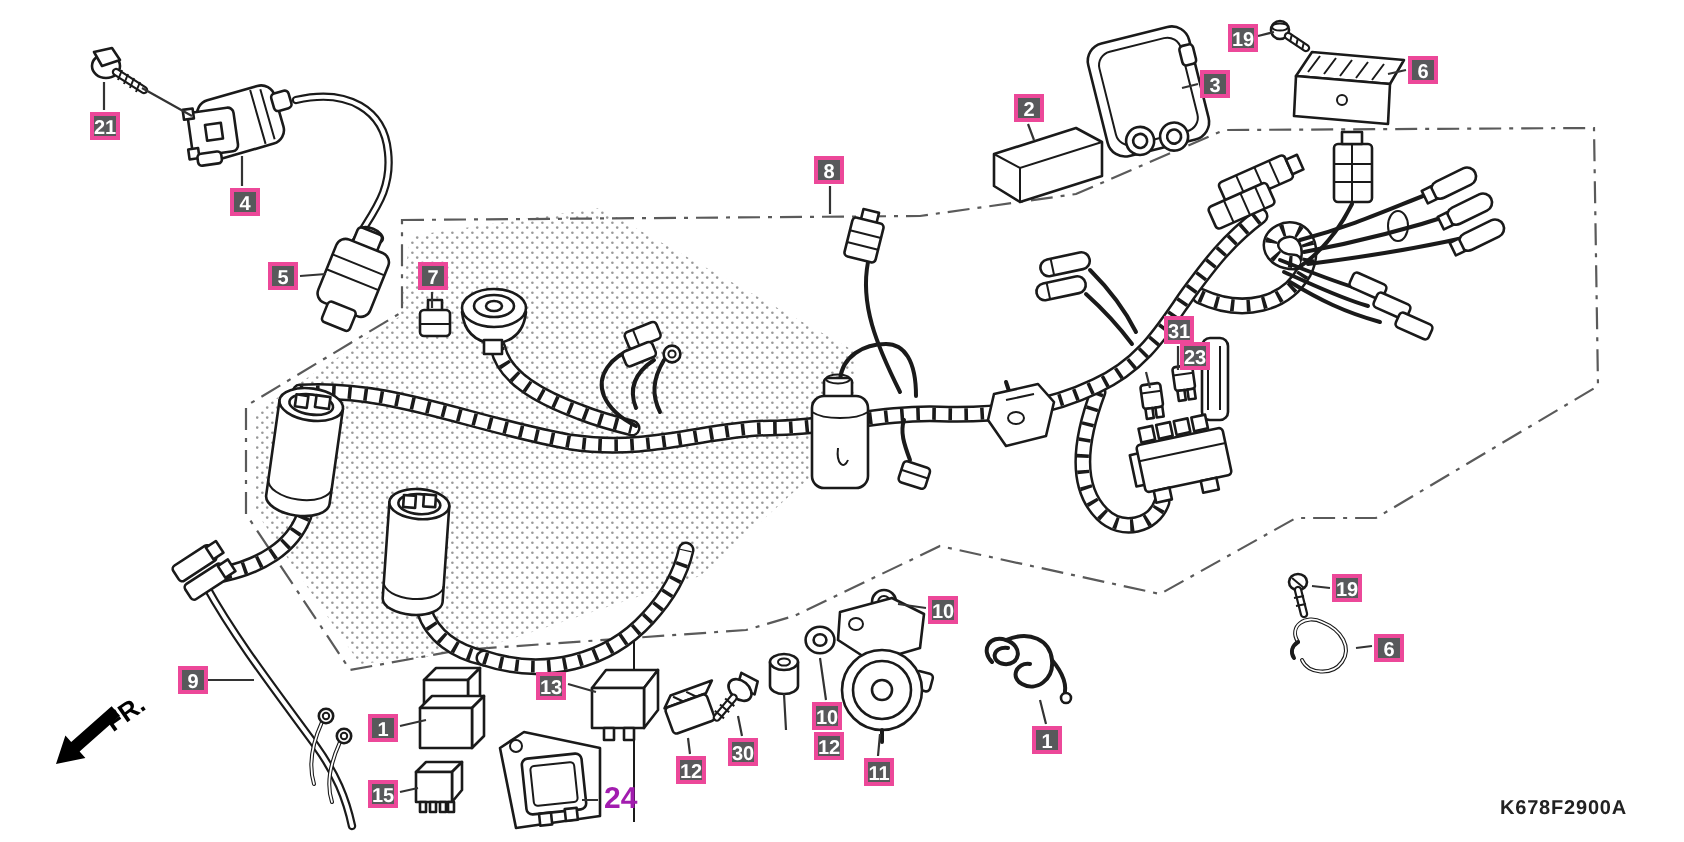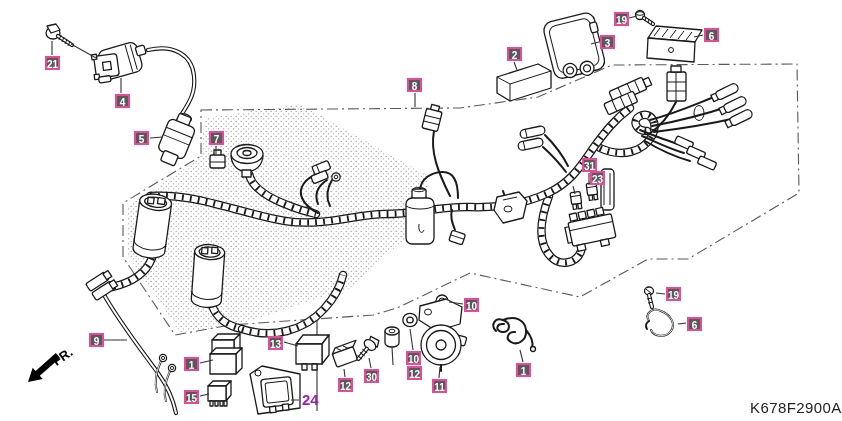--- a/index.html
+++ b/index.html
@@ -18,21 +18,21 @@
   .wI{fill:none;stroke:#ffffff;stroke-width:2;stroke-linecap:round;}
   .w2{fill:none;stroke:#1a1a1a;stroke-width:2;stroke-linecap:round;}
   .w1{fill:none;stroke:#ffffff;stroke-width:.9;stroke-linecap:round;}
   .bnd{fill:none;stroke:#5a5a5a;stroke-width:1.1;stroke-dasharray:11 4 2 4;}
   .ldr{fill:none;stroke:#333;stroke-width:1.1;}
   
   .co{position:absolute;width:15px;height:14px;background:#58595b;border:2px solid #ec4899;
       color:#fff;font-size:10px;font-weight:bold;line-height:14px;text-align:center;
       box-sizing:border-box;cursor:pointer;}
   .plain24{position:absolute;color:#a21caf;font-size:15px;font-weight:600;}
-  .partcode{position:absolute;color:#222;font-size:15px;font-weight:normal;letter-spacing:.4px;}
+  .partcode{position:absolute;color:#222;font-size:10px;font-weight:bold;letter-spacing:.4px;}
   .frtext{position:absolute;color:#000;font-size:13px;font-weight:bold;transform:rotate(-35deg);}
 </style>
 </head>
 <body>
 
 <div id="stage">
 
 <svg width="842" height="421" viewBox="0 0 842 421">
   <defs>
     <pattern id="stip" width="5" height="5" patternUnits="userSpaceOnUse">

